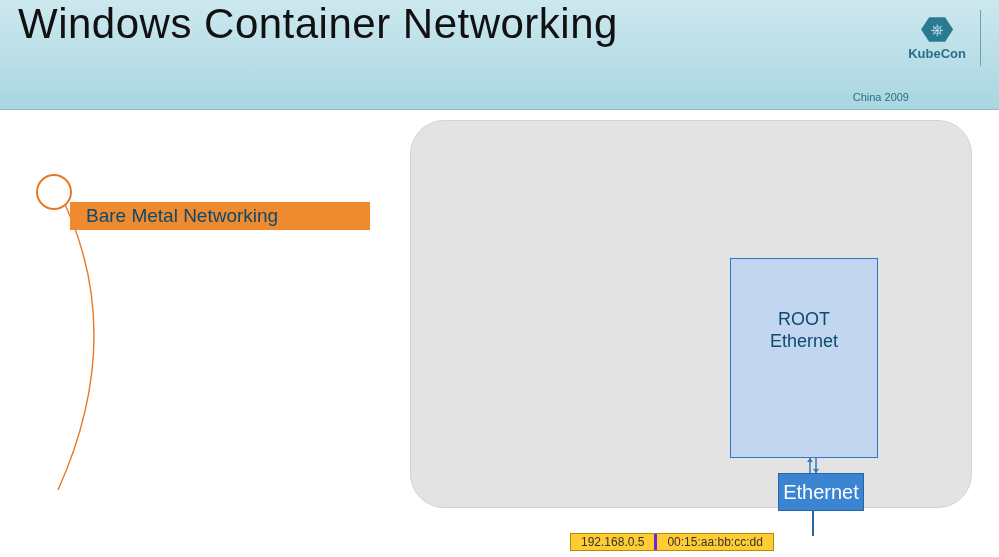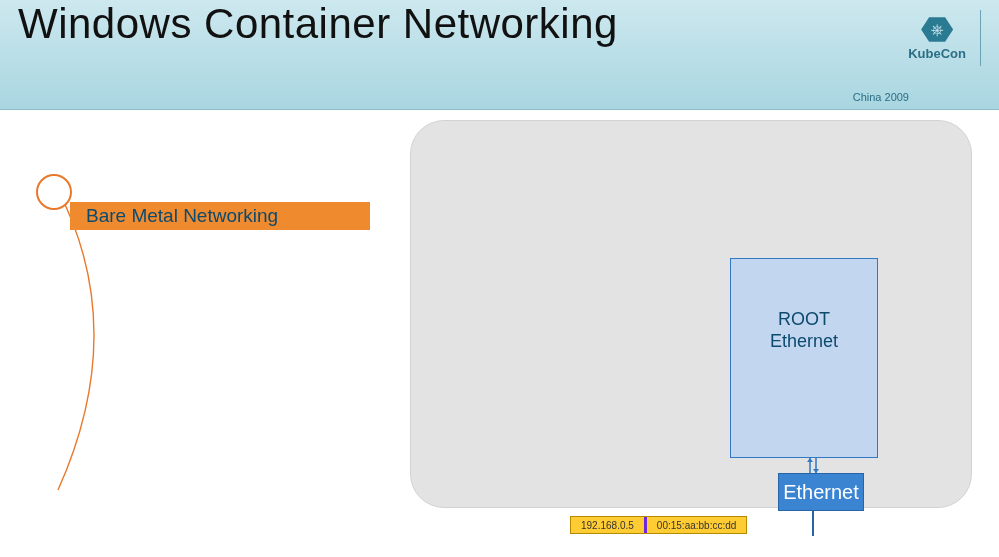--- a/index.html
+++ b/index.html
@@ -122,25 +122,25 @@
   .line-down {
     position: absolute;
     left: 812px; top: 401px;
     width: 2px; height: 25px;
     background: #2865a6;
     z-index: 1;
   }
 
   .info-strip {
     position: absolute;
-    left: 570px; top: 406px;
+    left: 570px; top: 423px;
     height: 18px;
     display: flex;
     border: 1px solid #b58900;
-    font-size: 10px;
+    font-size: 12px;
     font-family: Verdana, Arial, sans-serif;
     color: #333;
     z-index: 2;
   }
   .info-cell {
     background: #ffcc33;
     padding: 1px 10px;
     display: flex;
     align-items: center;
   }

